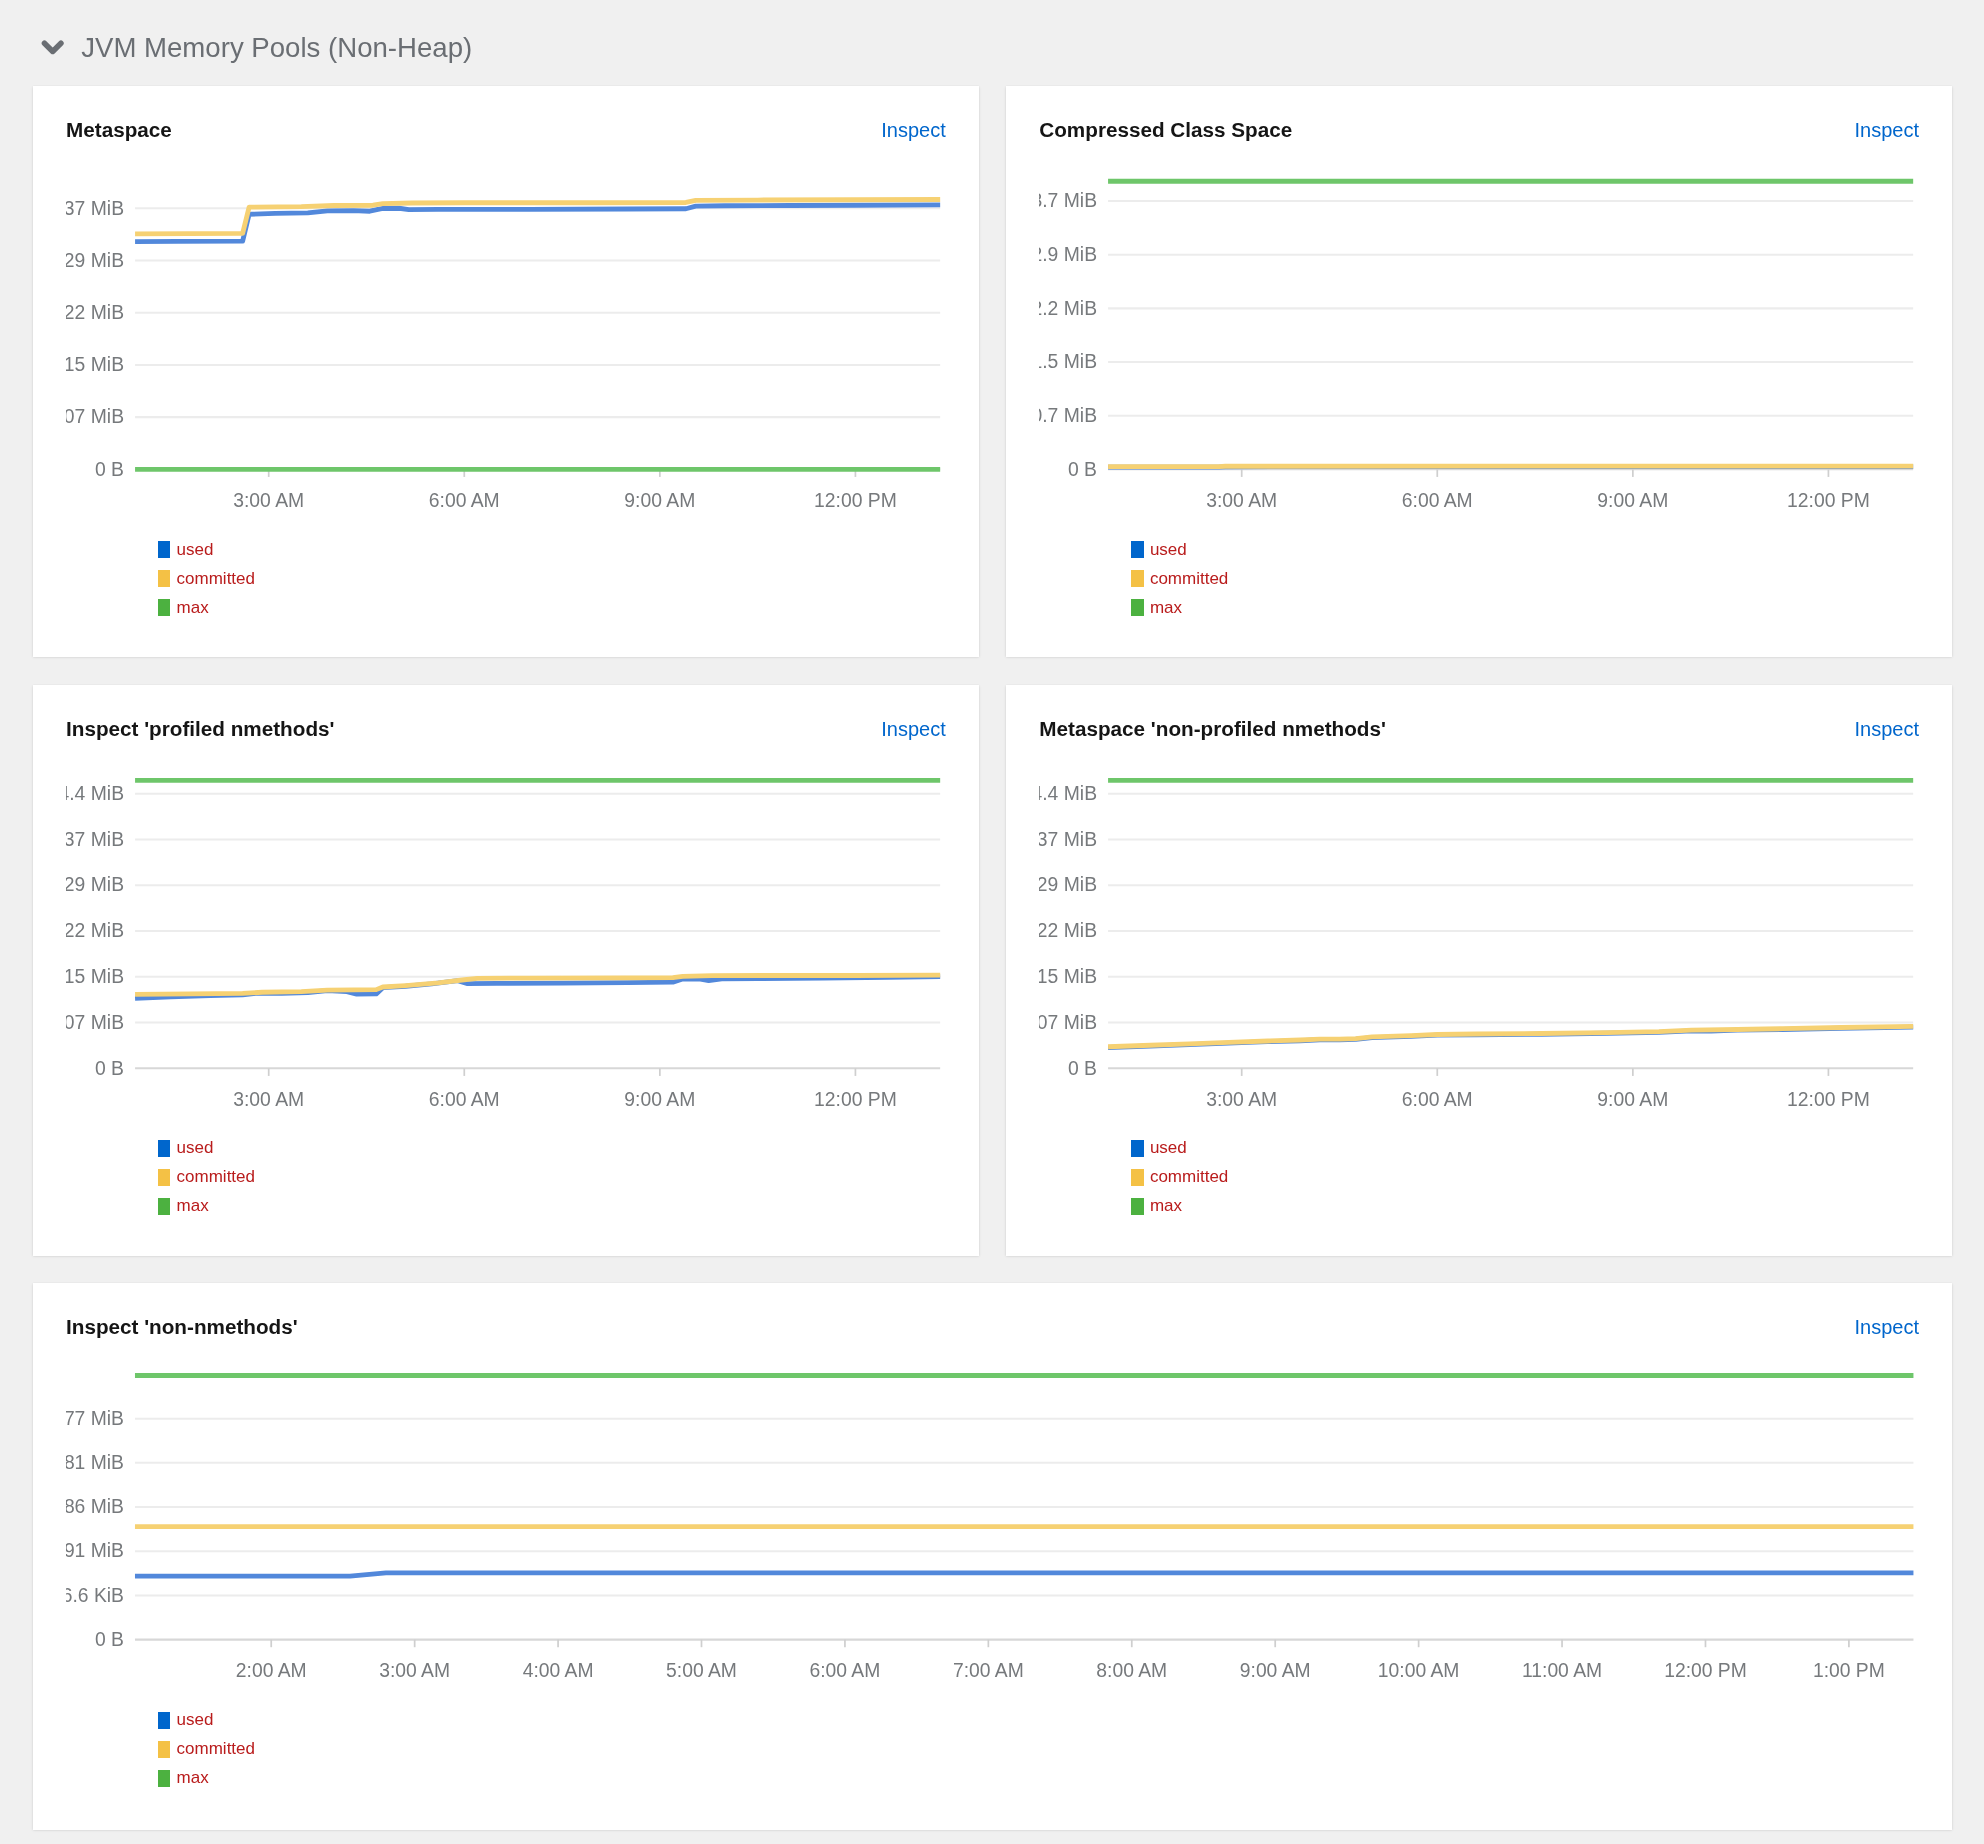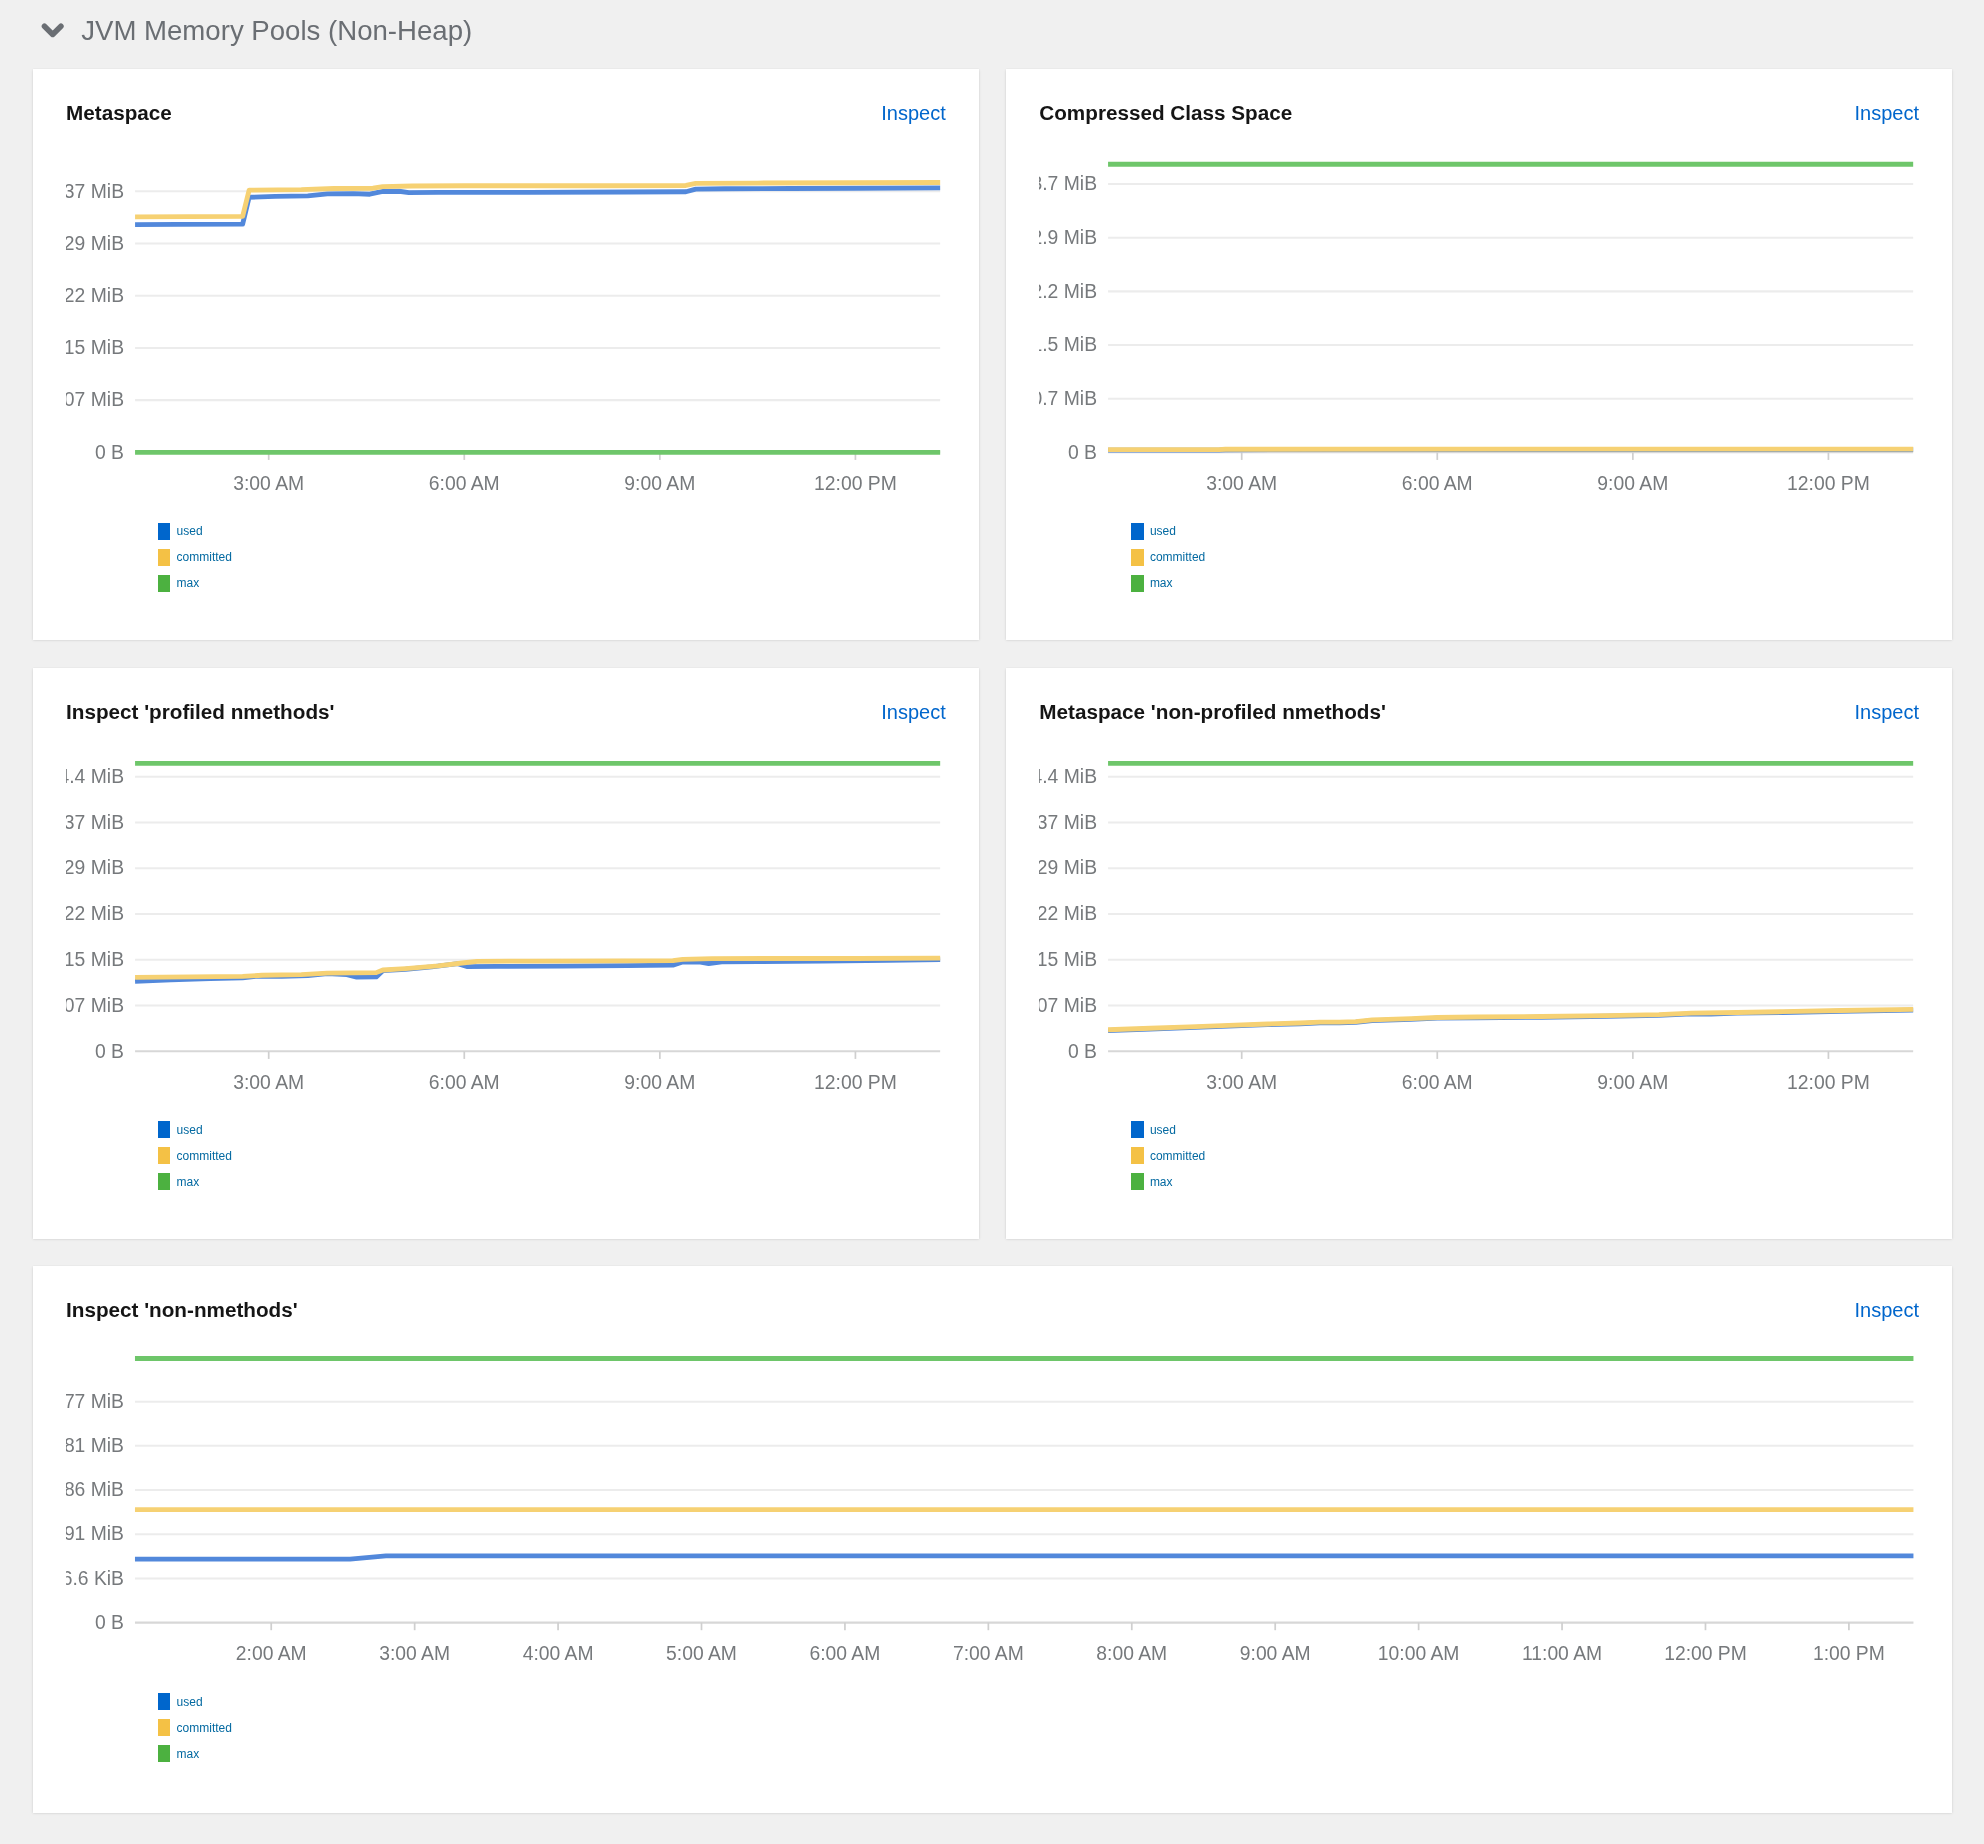--- a/index.html
+++ b/index.html
@@ -3,21 +3,21 @@
 <meta charset="utf-8">
 <style>
   html,body{margin:0;padding:0;}
   body{
     width:1985px;height:1844px;
     background:#f0f0f0;
     font-family:"Liberation Sans", sans-serif;
     color:#151515;
     box-sizing:border-box;
   }
-  .container{padding:4px 33px 0 33px;}
+  .container{padding:21px 33px 0 33px;}
   .section-header{
     display:flex;align-items:center;gap:16.5px;
     margin:11px 0 22px 8.3px;cursor:pointer;
     font-size:27.6px;color:#6a6e73;font-weight:400;
   }
   .section-header svg{flex:0 0 auto;}
   .grid{
     display:grid;grid-template-columns:1fr 1fr;gap:27.6px;
   }
   .card{
@@ -43,21 +43,21 @@
   .tick-label{
     font-family:"Liberation Sans", sans-serif;
     fill:#76797c;
   }
   .legend{
     margin:29px 0 0 92px;
     display:flex;flex-direction:column;gap:9px;
   }
   .legend-row{display:flex;align-items:center;gap:6.2px;}
   .legend-swatch{width:12.4px;height:17px;display:inline-block;flex:0 0 auto;}
-  .legend-label{font-size:12px;color:#0369a1;}
+  .legend-label{font-size:17px;color:#b91c1c;}
 </style>
 </head>
 <body>
 
 <div class="container">
   <div class="section-header">
     <svg width="23.4" height="18" viewBox="0 0 34 26">
       <path d="M5 6 L17 18 L29 6" fill="none" stroke="#6a6e73" stroke-width="8" stroke-linecap="round" stroke-linejoin="round"></path>
     </svg>
     <span>JVM Memory Pools (Non-Heap)</span>

